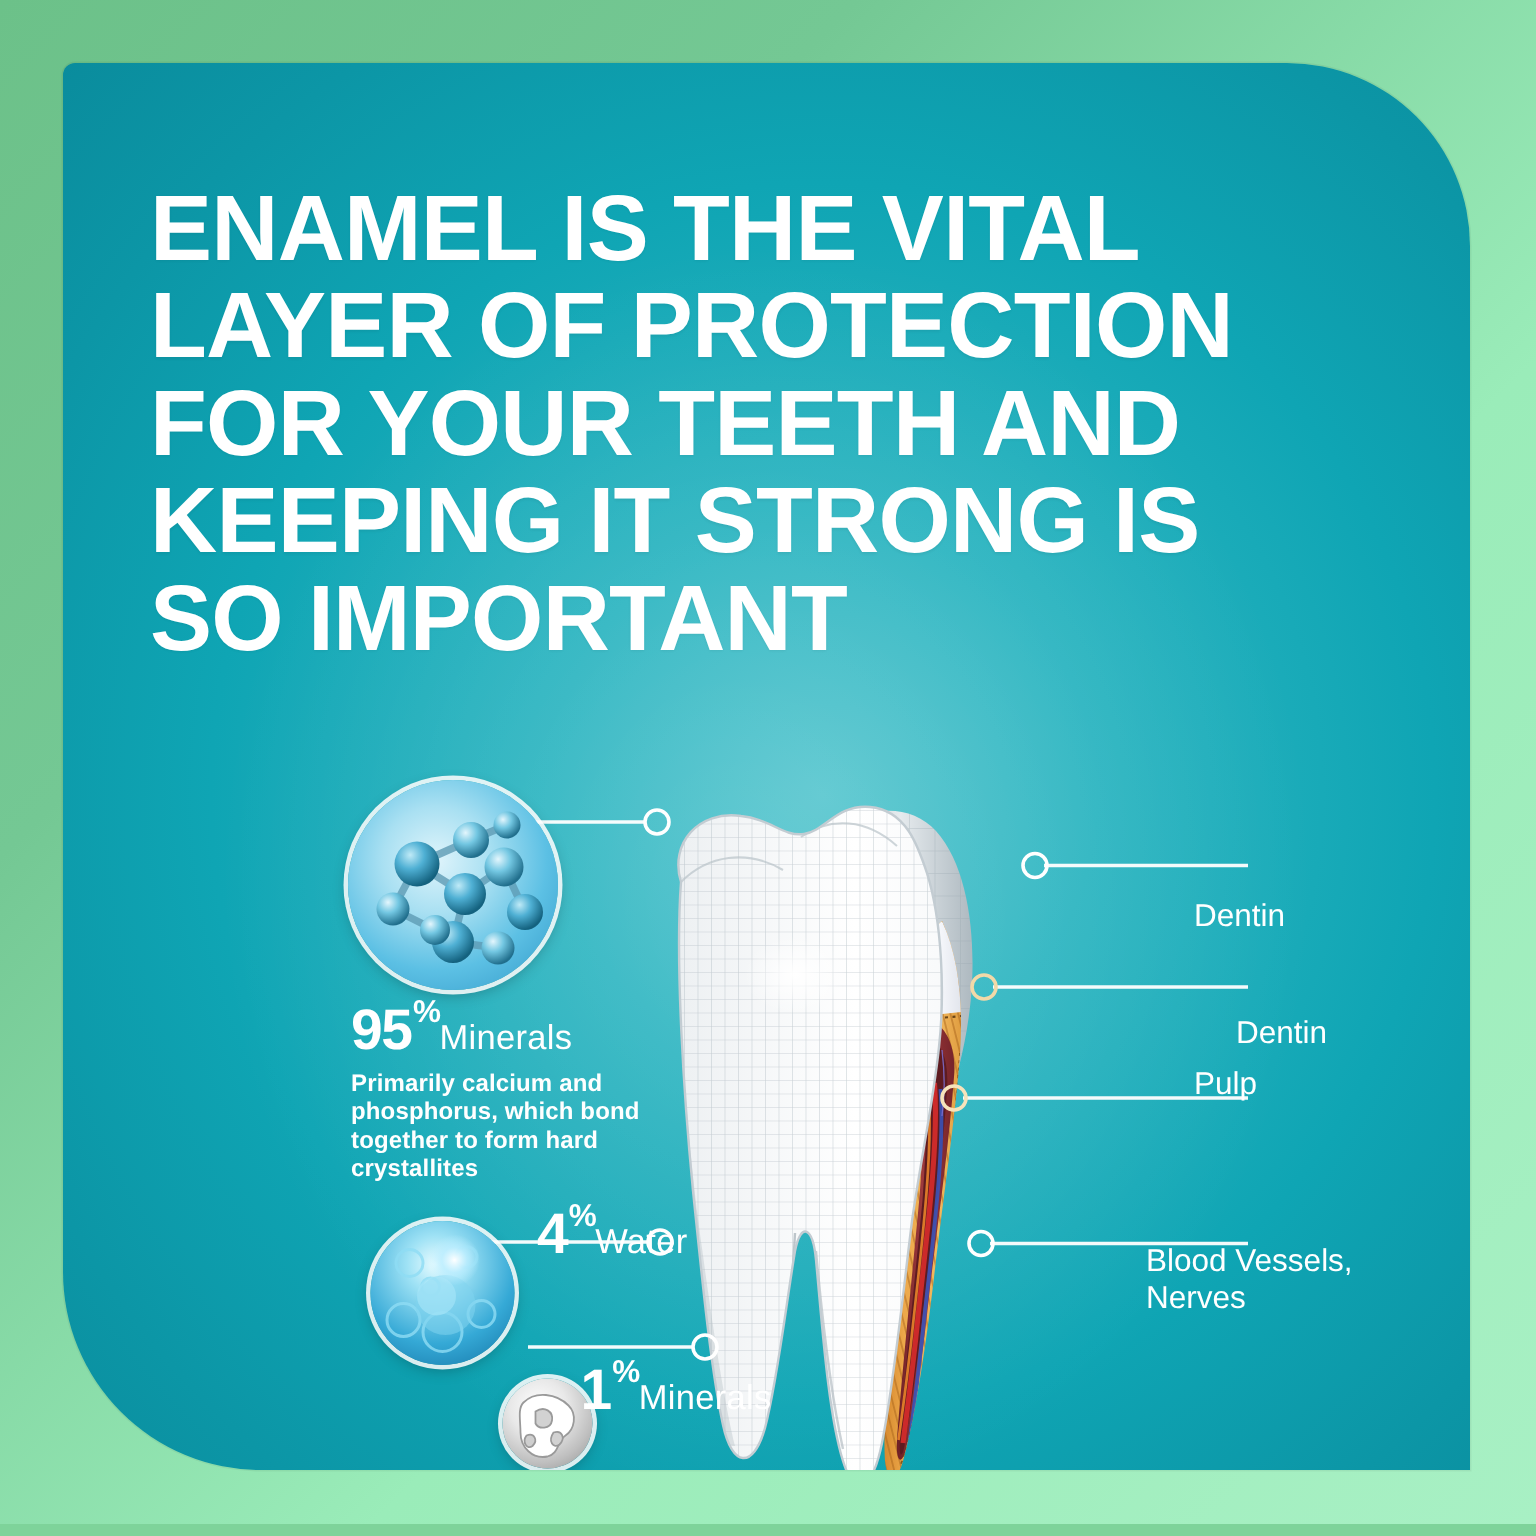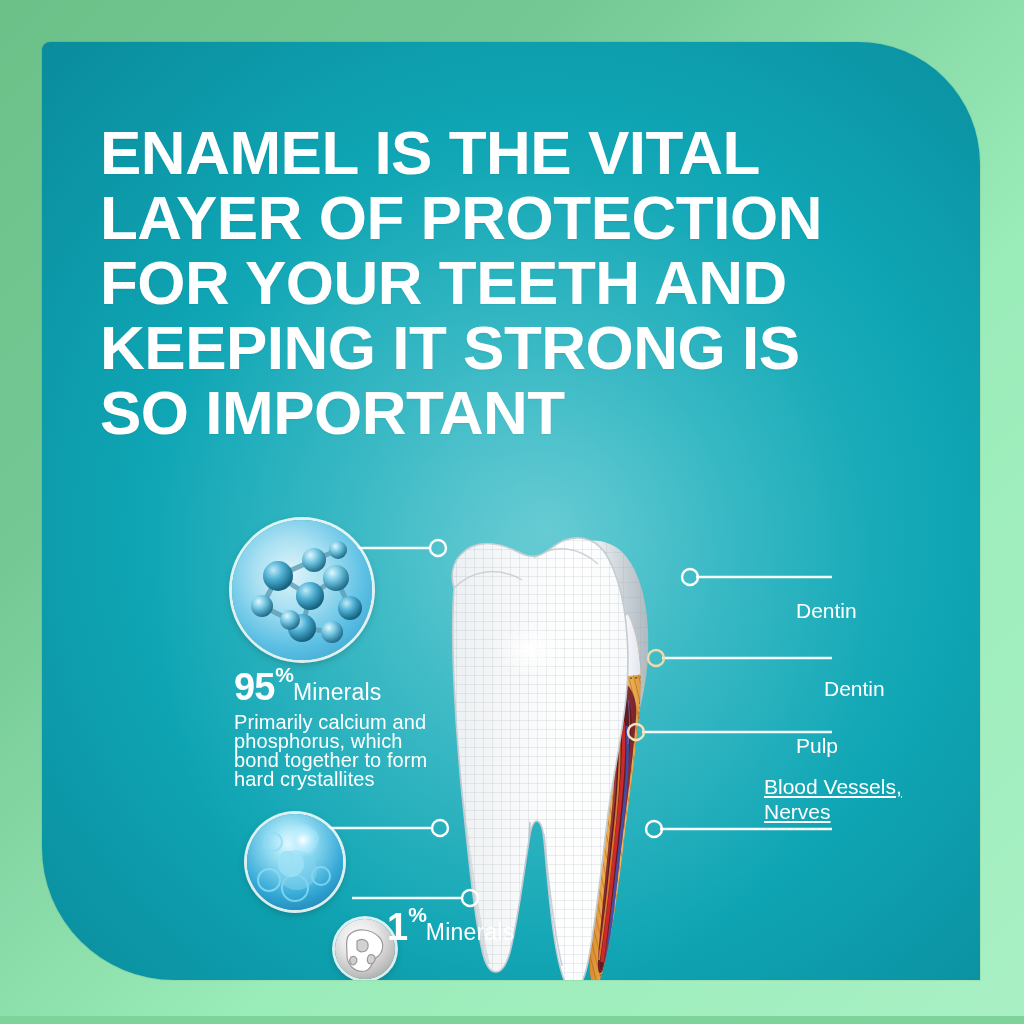--- a/index.html
+++ b/index.html
@@ -44,34 +44,34 @@
     text-shadow:0 1px 2px rgba(0,0,0,.06);
   }
 
   
   .stat{position:absolute;z-index:7;color:#fff;white-space:nowrap;}
   .stat .num{font-size:38px;font-weight:700;line-height:1;letter-spacing:-1px;vertical-align:baseline;}
   .stat .pct{font-size:21px;font-weight:700;vertical-align:super;position:relative;top:-12px;left:1px;}
   .stat .word{font-size:23px;font-weight:400;letter-spacing:.2px;}
   .stat .desc{
     display:block;margin-top:7px;
-    font-size:20px;font-weight:400;line-height:19px;
+    font-size:16px;font-weight:700;line-height:19px;
     color:#ffffff;white-space:normal;width:215px;letter-spacing:.1px;
   }
 
   #stat-minerals{left:192px;top:626px;}
   #stat-water{left:316px;top:762px;}
   #stat-proteins{left:345px;top:866px;}
 
   
   .anno{position:absolute;z-index:7;color:#fff;font-size:21px;font-weight:400;line-height:25px;white-space:nowrap;}
   #anno-enamel{left:754px;top:556px;}
   #anno-dentin{left:782px;top:634px;}
-  #anno-pulp{left:754px;top:691px;}
-  #anno-vessels{left:722px;top:732px;white-space:normal;width:160px;text-decoration:underline;}
+  #anno-pulp{left:754px;top:668px;}
+  #anno-vessels{left:722px;top:786px;white-space:normal;width:160px;}
 
   
   .wires{position:absolute;inset:0;z-index:5;pointer-events:none;}
 
   
   .inset{
     position:absolute;border-radius:50%;z-index:6;overflow:hidden;
     box-shadow:0 0 0 3px rgba(255,255,255,.85), 0 3px 10px rgba(0,0,0,.28);
   }
   #inset-molecules{left:190px;top:478px;width:140px;height:140px;
@@ -346,20 +346,23 @@
           <path d="M16,38 C21,36 24,41 20,45 C16,48 13,42 16,38 Z" fill="#cfcfcf"></path>
         </g>
       </svg>
     </div>
 
     <div class="stat" id="stat-minerals">
       <span class="num">95</span><span class="pct">%</span><span class="word">Minerals</span>
       <span class="desc">Primarily calcium and phosphorus, which bond together to form hard crystallites</span>
     </div>
 
+    <div class="stat" id="stat-water">
+      <span class="num">4</span><span class="pct">%</span><span class="word">Water</span>
+    </div>
 
     <div class="stat" id="stat-proteins">
       <span class="num">1</span><span class="pct">%</span><span class="word">Minerals</span>
     </div>
 
     <div class="anno" id="anno-enamel">Dentin</div>
     <div class="anno" id="anno-dentin">Dentin</div>
     <div class="anno" id="anno-pulp">Pulp</div>
     <div class="anno" id="anno-vessels">Blood Vessels, Nerves</div>
 

